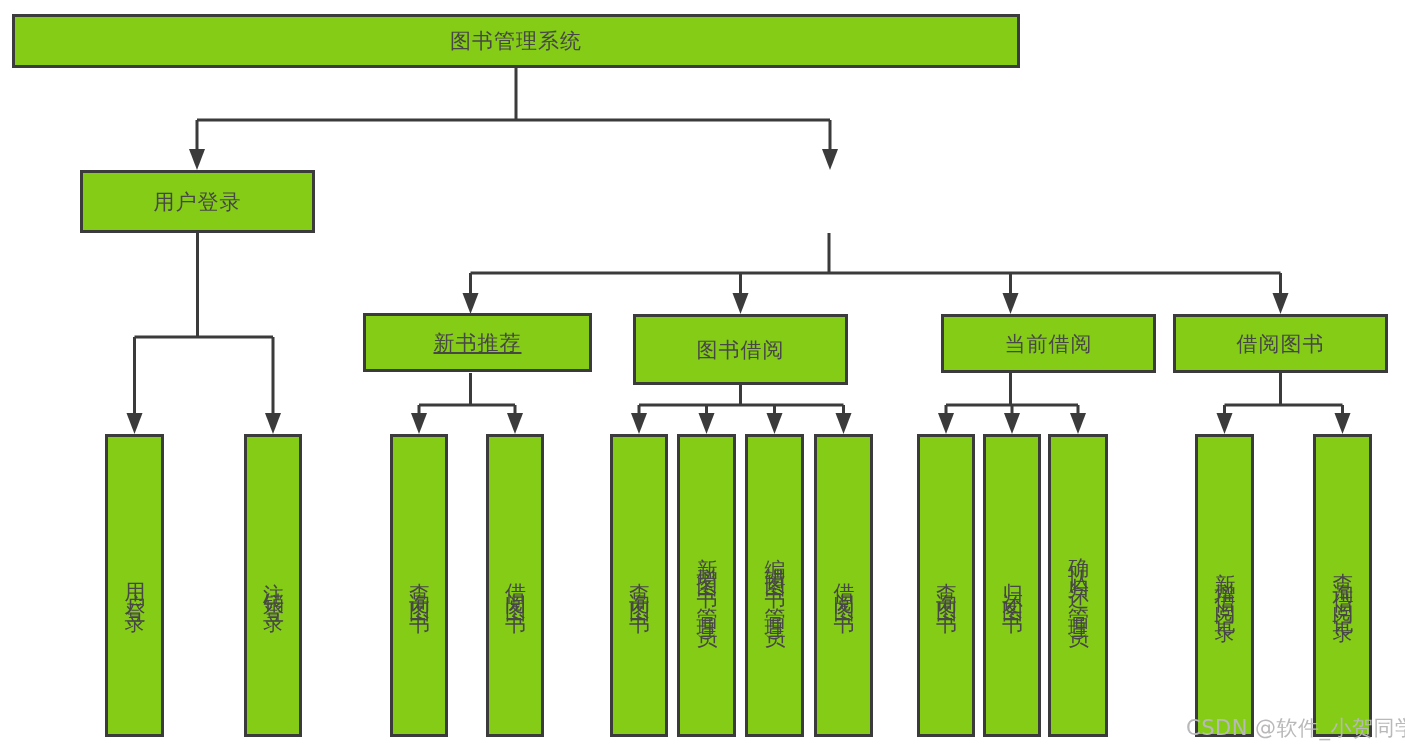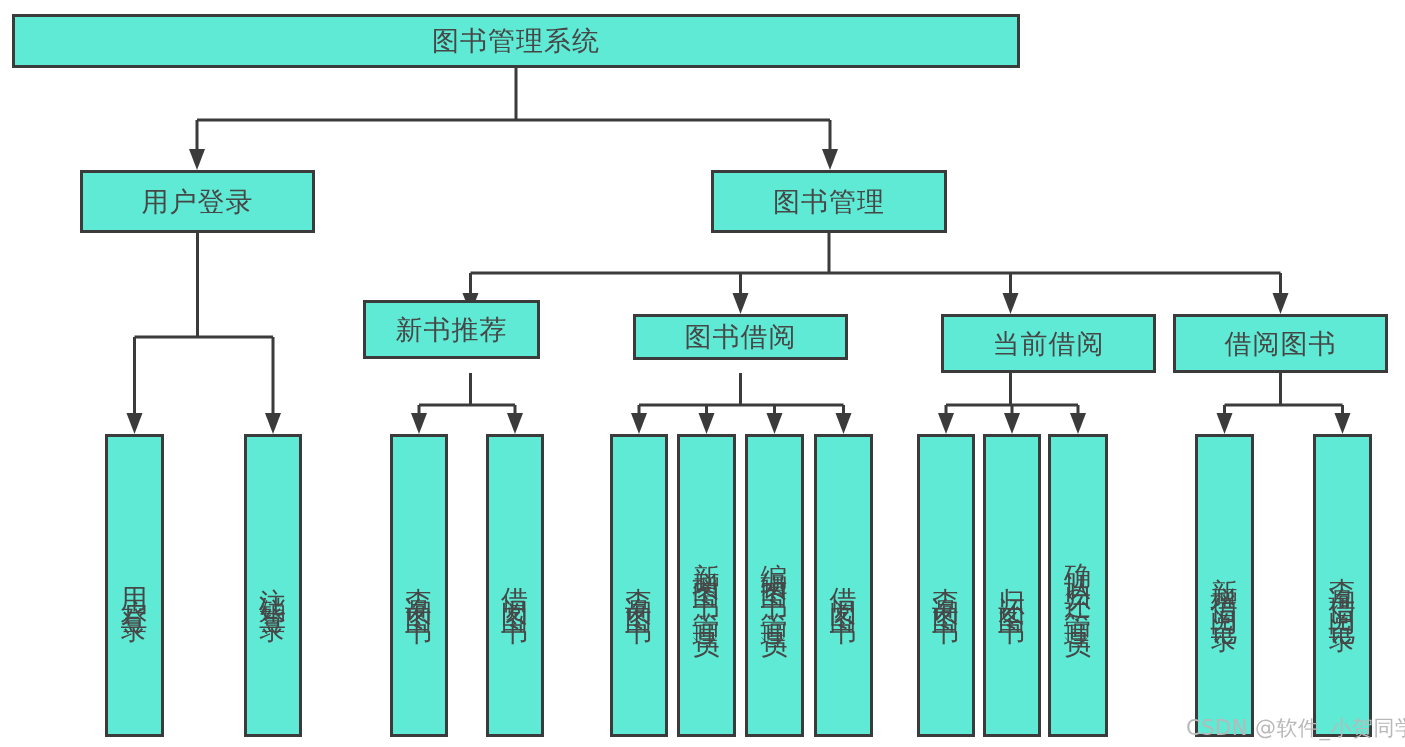--- a/index.html
+++ b/index.html
@@ -13,46 +13,46 @@
   }
   #connectors {
     position: absolute;
     left: 0; top: 0;
     width: 1405px; height: 747px;
     z-index: 0;
   }
   .box {
     position: absolute;
     box-sizing: border-box;
-    background: #5eead4;
+    background: #84cc16;
     border: 3px solid #3b3b3b;
     display: flex;
     align-items: center;
     justify-content: center;
     color: #474747;
-    font-size: 27px;
+    font-size: 21px;
     letter-spacing: 1px;
     z-index: 1;
     white-space: nowrap;
   }
   .vbox {
     writing-mode: vertical-rl;
     text-orientation: mixed;
     letter-spacing: 10px;
     line-height: 1;
     white-space: normal;
     top: 434px;
     height: 303px;
   }
   
   #root-box  { left: 12px;   top: 14px;  width: 1008px; height: 54px; }
   #n-login   { left: 80px;   top: 170px; width: 235px;  height: 63px; }
   #n-mgmt    { left: 711px;  top: 170px; width: 236px;  height: 63px; }
-  #n-rec     { left: 363px;  top: 300px; width: 177px;  height: 59px; }
-  #n-bor     { left: 633px;  top: 314px; width: 215px;  height: 46px; }
+  #n-rec     { left: 363px;  top: 313px; width: 229px;  height: 59px; text-decoration: underline; }
+  #n-bor     { left: 633px;  top: 314px; width: 215px;  height: 71px; }
   #n-cur     { left: 903px;  top: 314px; width: 215px;  height: 59px; margin-left: 38px; }
   #n-hist    { left: 1173px; top: 314px; width: 215px;  height: 59px; }
   #l-login   { left: 105px;  width: 59px; }
   #l-logout  { left: 244px;  width: 58px; }
   #l-rec-q   { left: 390px;  width: 58px; }
   #l-rec-b   { left: 486px;  width: 58px; }
   #l-bor-q   { left: 610px;  width: 58px; }
   #l-bor-a   { left: 677px;  width: 59px; }
   #l-bor-e   { left: 745px;  width: 59px; }
   #l-bor-b   { left: 814px;  width: 59px; }
@@ -118,21 +118,20 @@
     <g>
       <path class="line" d="M1280.5 373 V406.5 M1224.5 405 H1342.5 M1224.5 405 V416 M1342.5 405 V416"></path>
       <polygon class="head" points="1216.5,413 1232.5,413 1224.5,434"></polygon>
       <polygon class="head" points="1334.5,413 1350.5,413 1342.5,434"></polygon>
     </g>
   </svg>
 
   <div class="box" id="root-box">图书管理系统</div>
 
   <div class="box" id="n-login">用户登录</div>
-  <div class="box" id="n-mgmt">图书管理</div>
 
   <div class="box" id="n-rec">新书推荐</div>
   <div class="box" id="n-bor">图书借阅</div>
   <div class="box" id="n-cur">当前借阅</div>
   <div class="box" id="n-hist">借阅图书</div>
 
   <div class="box vbox" id="l-login">用户登录</div>
   <div class="box vbox" id="l-logout">注销登录</div>
 
   <div class="box vbox" id="l-rec-q">查询图书</div>

